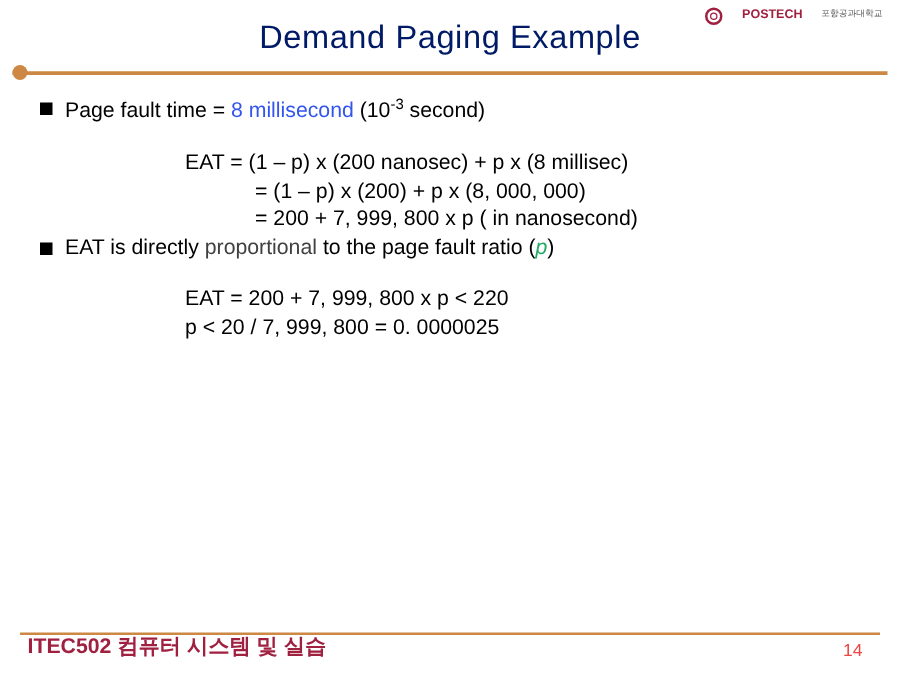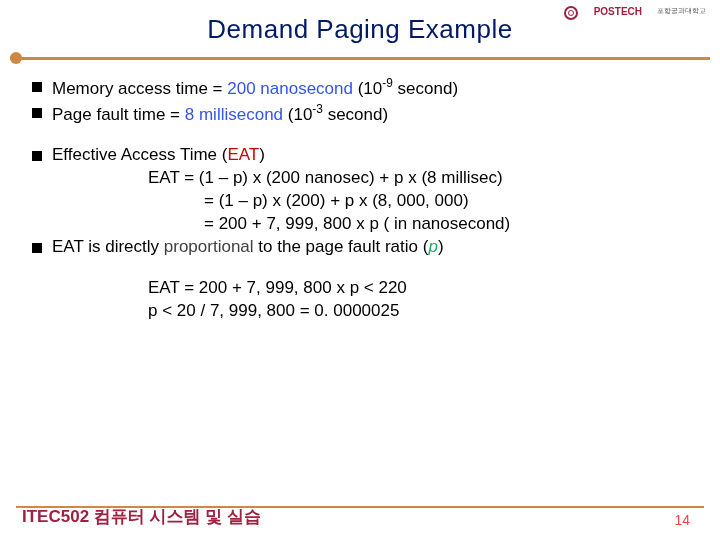--- a/index.html
+++ b/index.html
@@ -106,38 +106,26 @@
 
 <div class="title">Demand Paging Example</div>
 <div class="rule"></div>
 
 <div class="content">
 
   <div class="block">
     <div class="bullet-row">
       <span class="sq"></span>
       <span class="bullet-text">
-        <span>Memory access time = </span><span class="em-measure">200 nanosecond</span><span> (10</span><sup>-9</sup><span> second)</span>
-      </span>
-    </div>
-    <div class="bullet-row">
-      <span class="sq"></span>
-      <span class="bullet-text">
         <span>Page fault time = </span><span class="em-measure">8 millisecond</span><span> (10</span><sup>-3</sup><span> second)</span>
       </span>
     </div>
   </div>
 
   <div class="block" style="margin-top:18px;">
-    <div class="bullet-row">
-      <span class="sq"></span>
-      <span class="bullet-text">
-        <span>Effective Access Time (</span><span class="em-eat">EAT</span><span>)</span>
-      </span>
-    </div>
     <div class="indent1">EAT = (1 – p) x (200 nanosec) + p x (8 millisec)</div>
     <div class="indent2">= (1 – p) x (200) + p x (8, 000, 000)</div>
     <div class="indent2">= 200 + 7, 999, 800 x p ( in nanosecond)</div>
     <div class="bullet-row">
       <span class="sq"></span>
       <span class="bullet-text">
         <span>EAT is directly </span><span class="em-prop">proportional</span><span> to the page fault ratio (</span><span class="em-p">p</span><span>)</span>
       </span>
     </div>
   </div>

